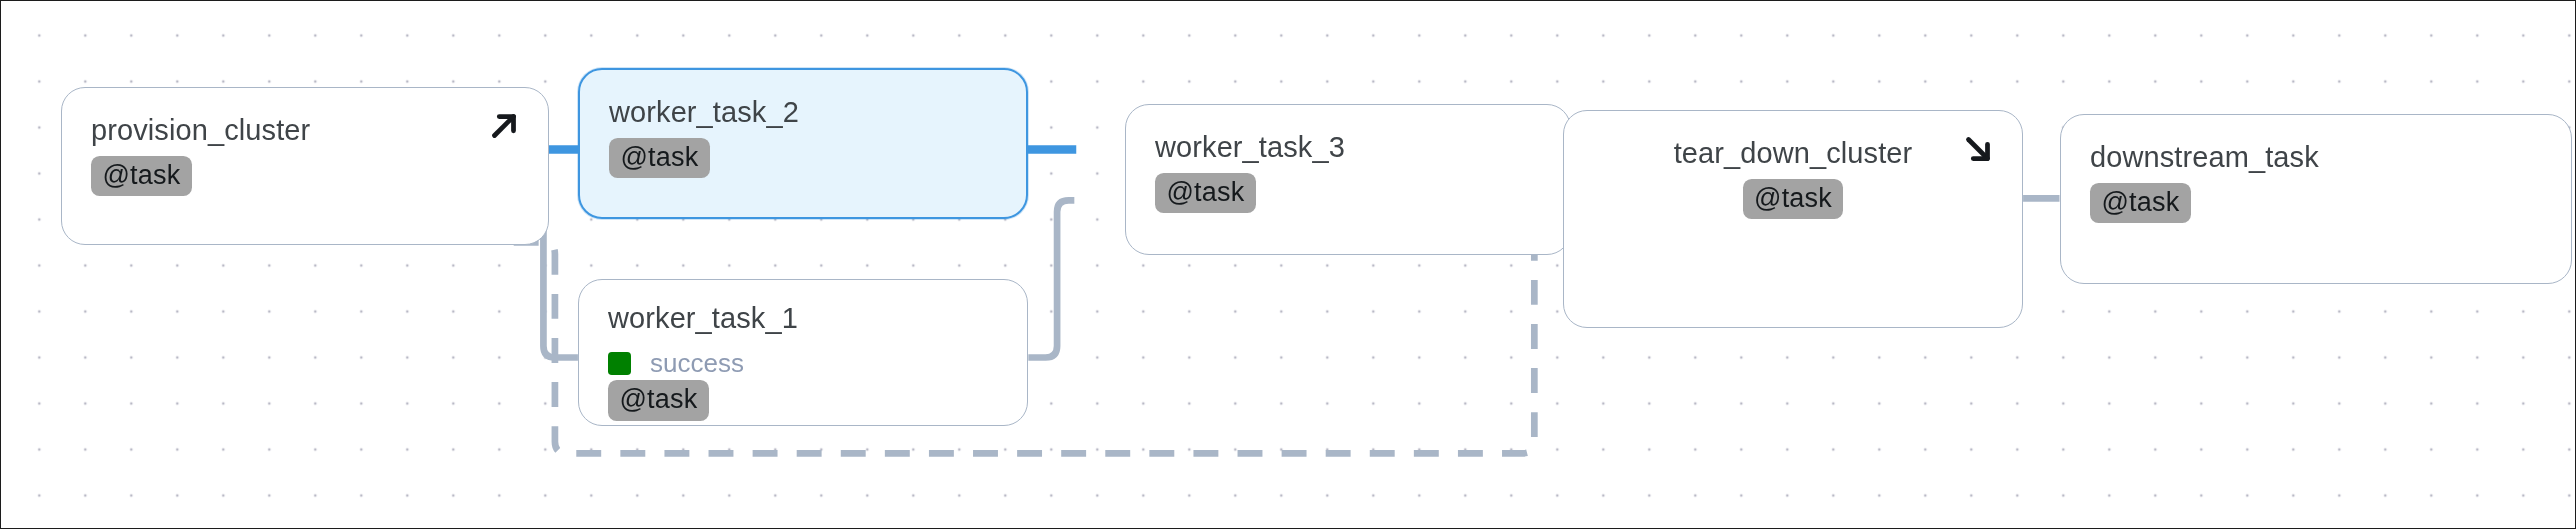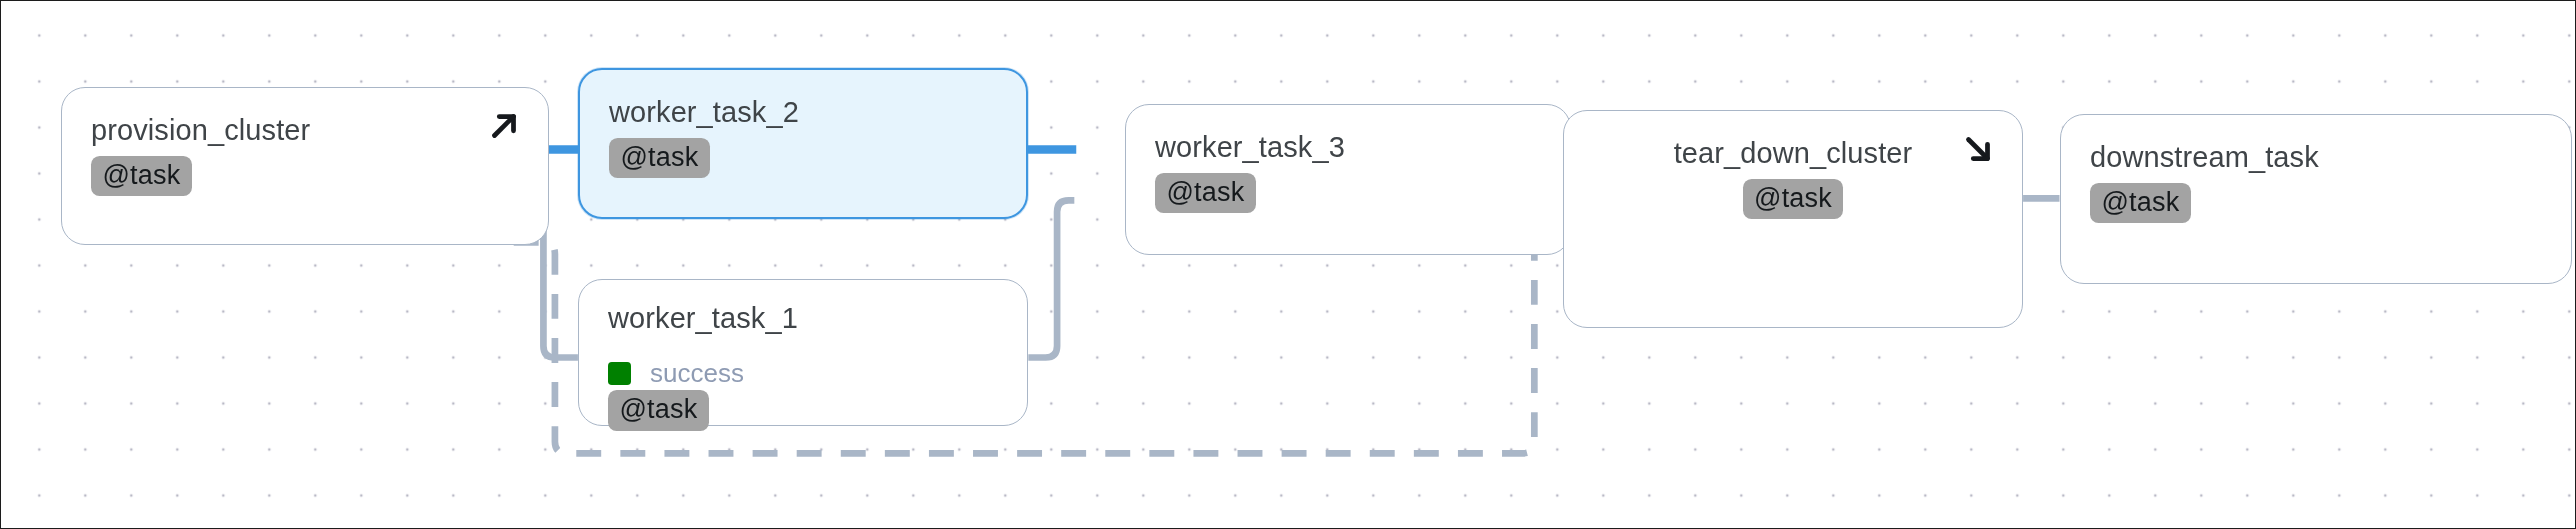--- a/index.html
+++ b/index.html
@@ -34,21 +34,21 @@
   }
   .node-title{
     font-size:29px;
     line-height:35px;
     color:#3f4448;
     white-space:nowrap;
     letter-spacing:0.1px;
   }
   .status-row{
     display:flex;align-items:center;
-    margin-top:21px;
+    margin-top:11px;
     height:33px;
   }
   .status-swatch{
     width:23px;height:23px;
     border-radius:3.8px;
     background:#008000;
     flex:0 0 auto;
   }
   .status-label{
     margin-left:19px;

